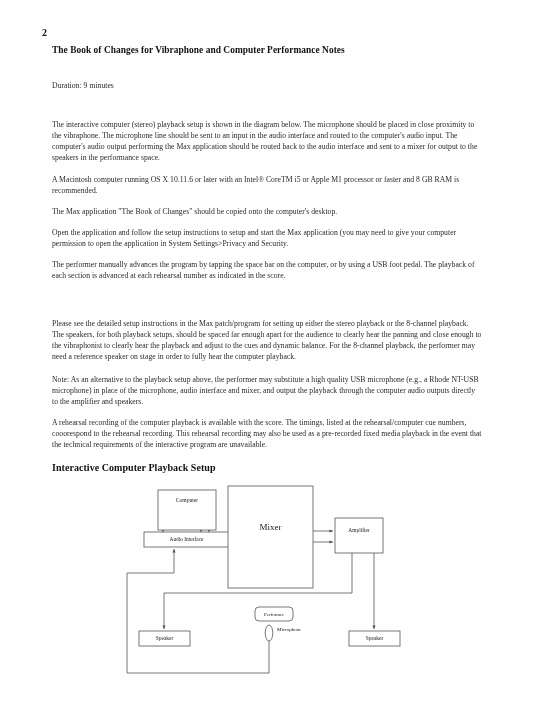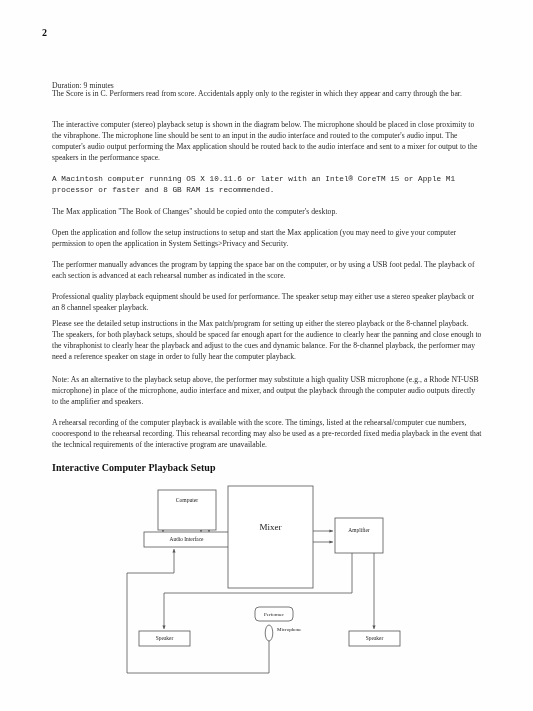--- a/index.html
+++ b/index.html
@@ -76,29 +76,28 @@
     dominant-baseline: middle;
   }
 </style>
 </head>
 <body>
 
 <div class="page">
 
   <div class="page-number">2</div>
 
+  <div class="doc-title">The Book of Changes for Vibraphone and Computer Performance Notes</div>
 
   <div class="body-block" style="top:68px;margin-top:12px;">Duration: 9 minutes</div>
-  <div class="body-block" style="top:88px;">The Score is in C.  Performers read from score.  Accidentals apply only to the register in which they appear and carry through the bar.</div>
   <div class="body-block" style="top:119px;">The interactive computer (stereo) playback setup is shown in the diagram below. The microphone should be placed in close proximity to the vibraphone. The microphone line should be sent to an input in the audio interface and routed to the computer's audio input. The computer's audio output performing the Max application should be routed back to the audio interface and sent to a mixer for output to the speakers in the performance space.</div>
-  <div class="body-block" style="top:174px;font-family:Liberation Mono, monospace;">A Macintosh computer running OS X 10.11.6 or later with an Intel® CoreTM i5 or Apple M1 processor or faster and 8 GB RAM is recommended.</div>
+  <div class="body-block" style="top:174px;">A Macintosh computer running OS X 10.11.6 or later with an Intel® CoreTM i5 or Apple M1 processor or faster and 8 GB RAM is recommended.</div>
   <div class="body-block" style="top:206px;">The Max application "The Book of Changes" should be copied onto the computer's desktop.</div>
   <div class="body-block" style="top:227px;">Open the application and follow the setup instructions to setup and start the Max application (you may need to give your computer permission to open the application in System Settings&gt;Privacy and Security.</div>
   <div class="body-block" style="top:259px;">The performer manually advances the program by tapping the space bar on the computer, or by using a USB foot pedal. The playback of each section is advanced at each rehearsal number as indicated in the score.</div>
-  <div class="body-block" style="top:291px;">Professional quality playback equipment should be used for performance.  The speaker setup may either use a stereo speaker playback or an 8 channel speaker playback.</div>
   <div class="body-block" style="top:318px;">Please see the detailed setup instructions in the Max patch/program for setting up either the stereo playback or the 8-channel playback. The speakers, for both playback setups, should be spaced far enough apart for the audience to clearly hear the panning and close enough to the vibraphonist to clearly hear the playback and adjust to the cues and dynamic balance. For the 8-channel playback, the performer may need a reference speaker on stage in order to fully hear the computer playback.</div>
   <div class="body-block" style="top:417px;">A rehearsal recording of the computer playback is available with the score. The timings, listed at the rehearsal/computer cue numbers, cooorespond to the rehearsal recording.  This rehearsal recording may also be used as a pre-recorded fixed media playback in the event that the technical requirements of the interactive program are unavailable.</div>
   <div class="body-block" style="top:374px;">Note: As an alternative to the playback setup above, the performer may substitute a high quality USB microphone (e.g., a Rhode NT-USB microphone) in place of the microphone, audio interface and mixer, and output the playback through the computer audio outputs directly to the amplifier and speakers.</div>
 
   <div class="section-head" style="top:462px;">Interactive Computer Playback Setup</div>
 
   <div class="diagram">
     <svg width="533" height="711" viewBox="0 0 533 711" xmlns="http://www.w3.org/2000/svg">
       <defs>
         <marker id="arrow" viewBox="0 0 10 10" refX="9" refY="5" markerWidth="5" markerHeight="5" orient="auto-start-reverse">

